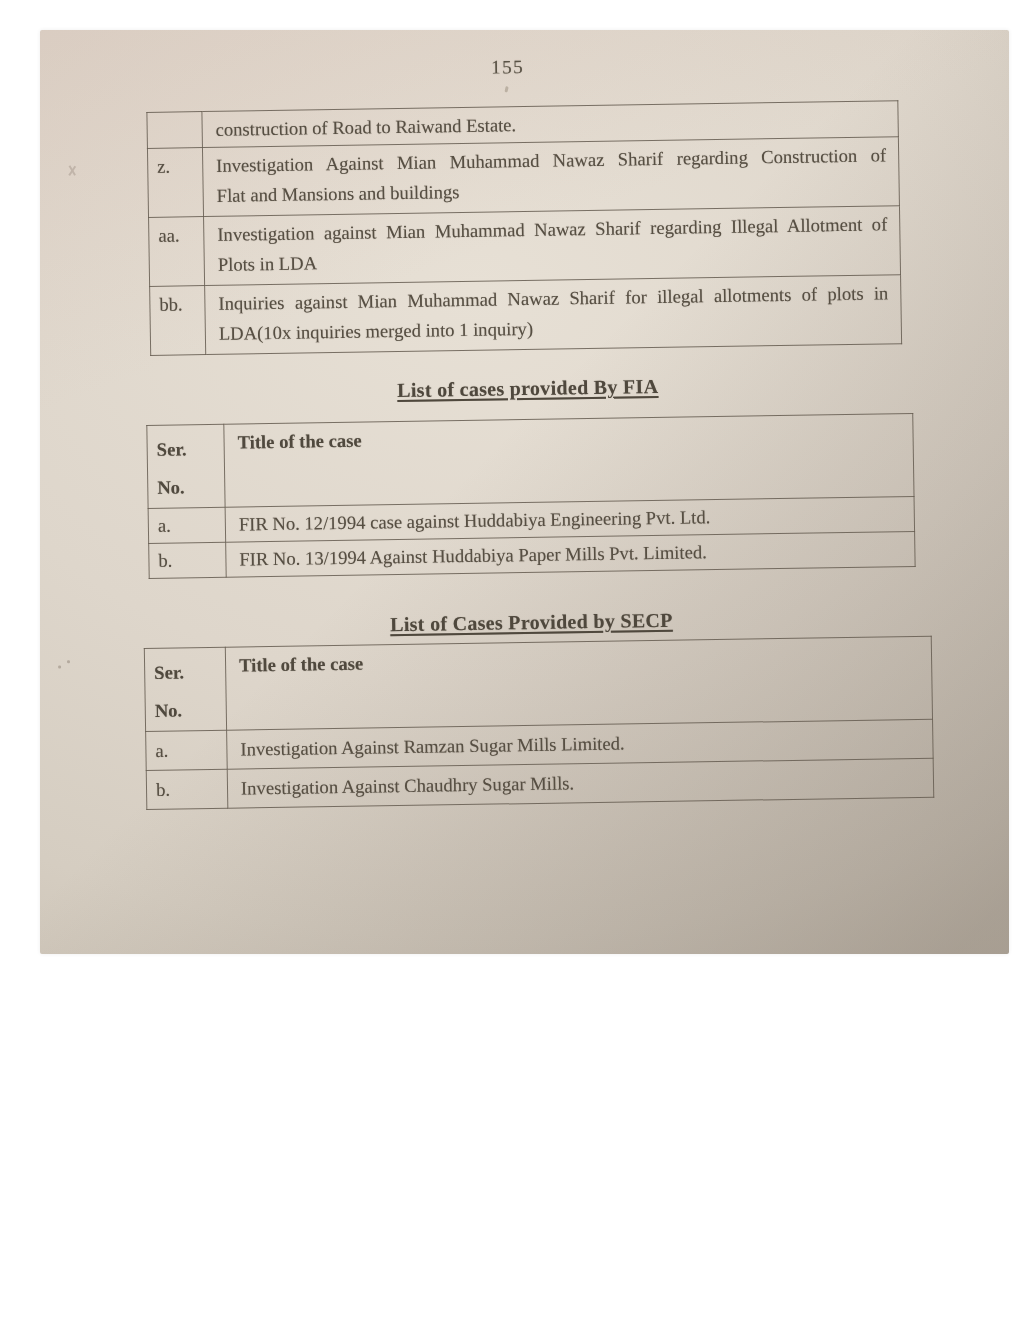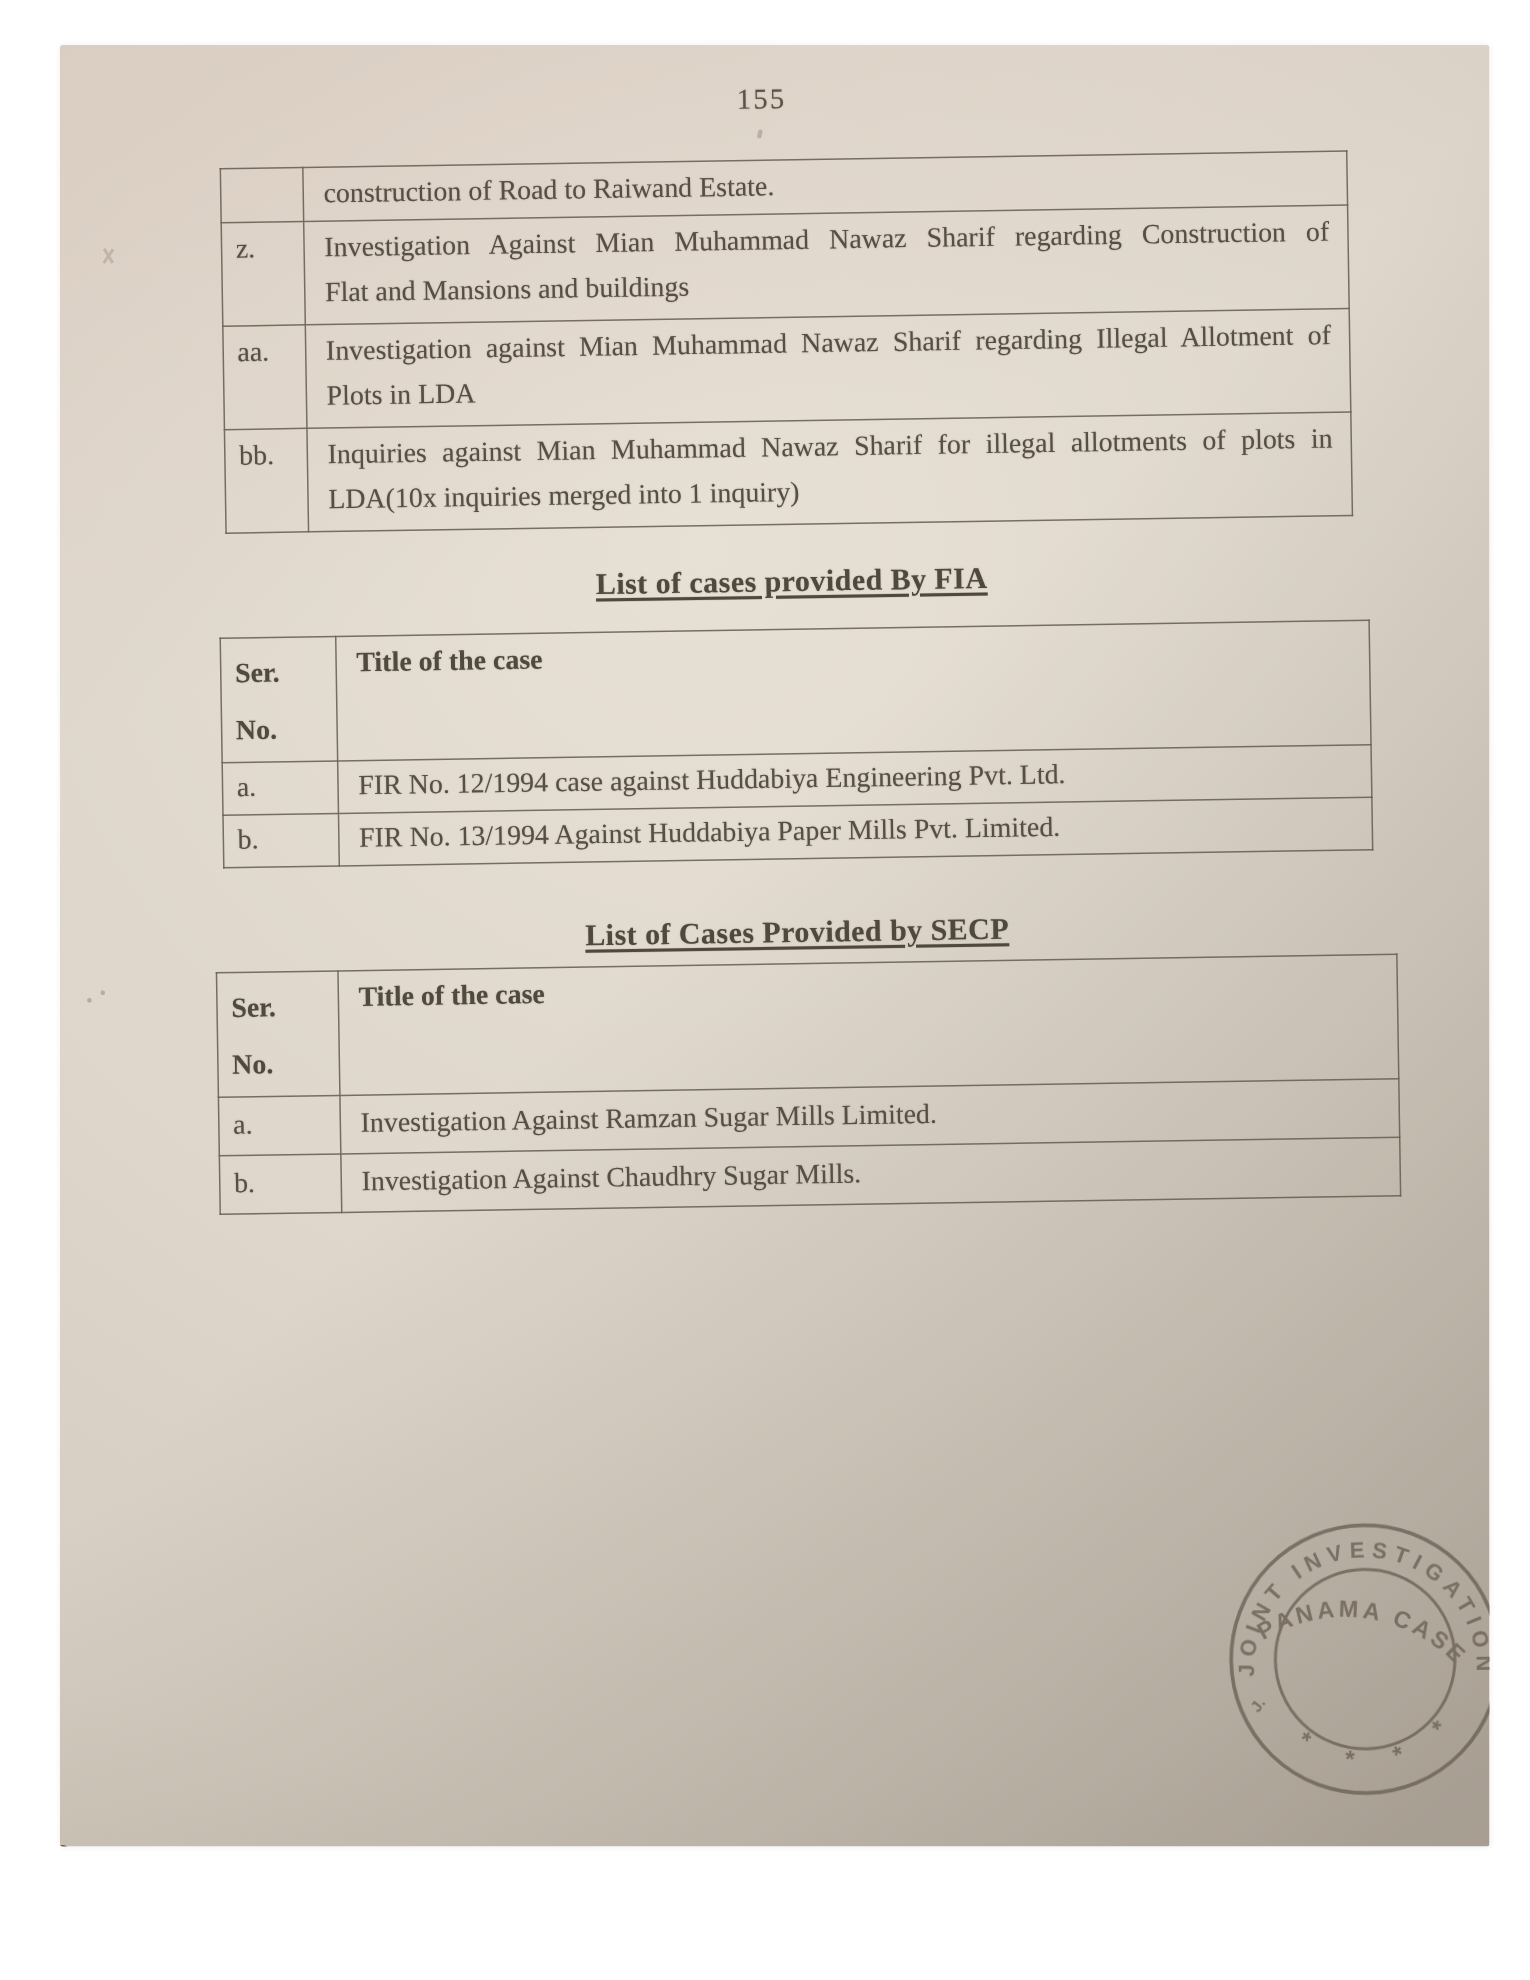--- a/index.html
+++ b/index.html
@@ -4,27 +4,28 @@
 <style>
   html,body{margin:0;padding:0;}
   body{
     width:1020px;height:1320px;position:relative;background:#ffffff;
     font-family:"Liberation Serif", serif; overflow:hidden;
   }
   .photo{position:absolute;inset:0;background:#ffffff;overflow:hidden;}
 
   
   .paper{
-    position:absolute;left:40px;top:30px;width:953px;height:1201px;
+    position:absolute;left:40px;top:30px;width:953px;height:924px;
     overflow:hidden;border-radius:2px;
     background:
       linear-gradient(160deg, rgba(209,184,172,0.30), rgba(209,184,172,0) 30%),
       linear-gradient(135deg, rgba(0,0,0,0) 46%, rgba(106,94,82,0.15) 66%, rgba(90,79,68,0.33) 97%),
       radial-gradient(ellipse 120% 90% at 45% 28%, #e7e0d5 0%, #ded6cb 48%, #d5cdc1 78%, #c9c0b3 100%);
     box-shadow:0 0 4px rgba(0,0,0,0.07);
+    padding-left:16px;
   }
   .content{
     position:absolute;inset:0;
     transform:rotate(-0.9deg);transform-origin:490px 500px;
     color:#564f43;
   }
   .soft{text-shadow:0 0 1px rgba(86,79,68,0.45);}
 
   .page-number{
     position:absolute;left:425px;top:26px;width:100px;text-align:center;

